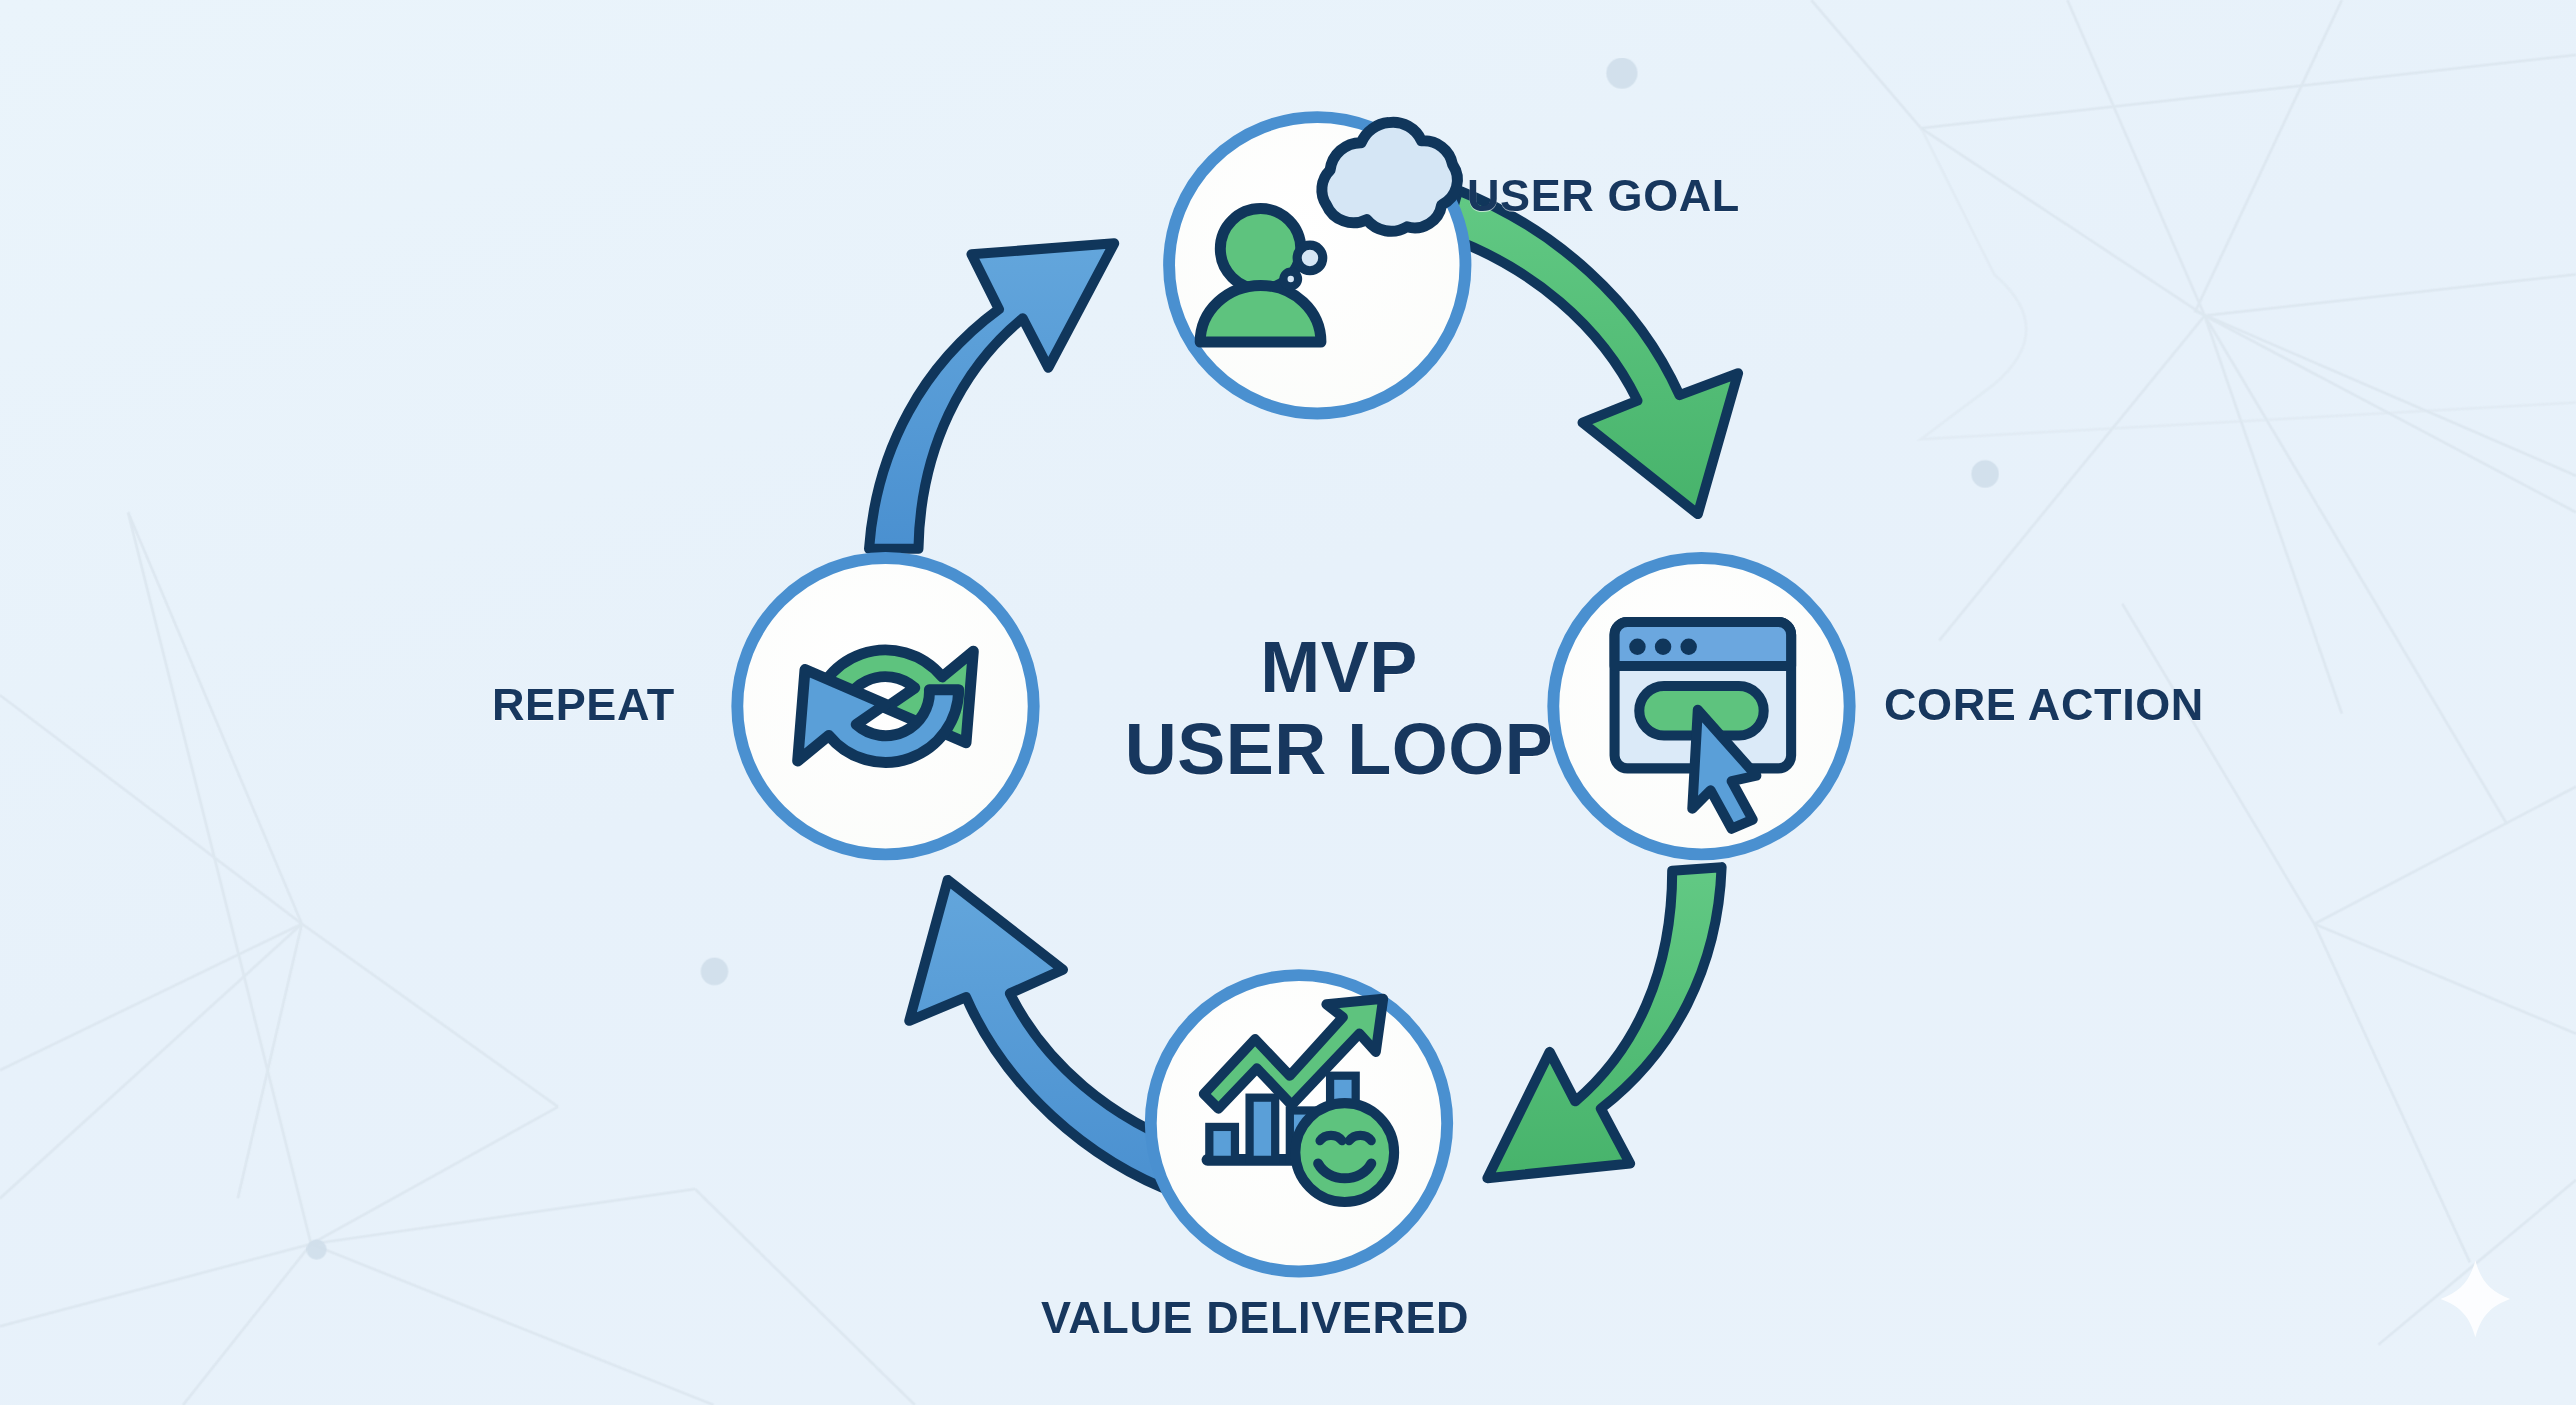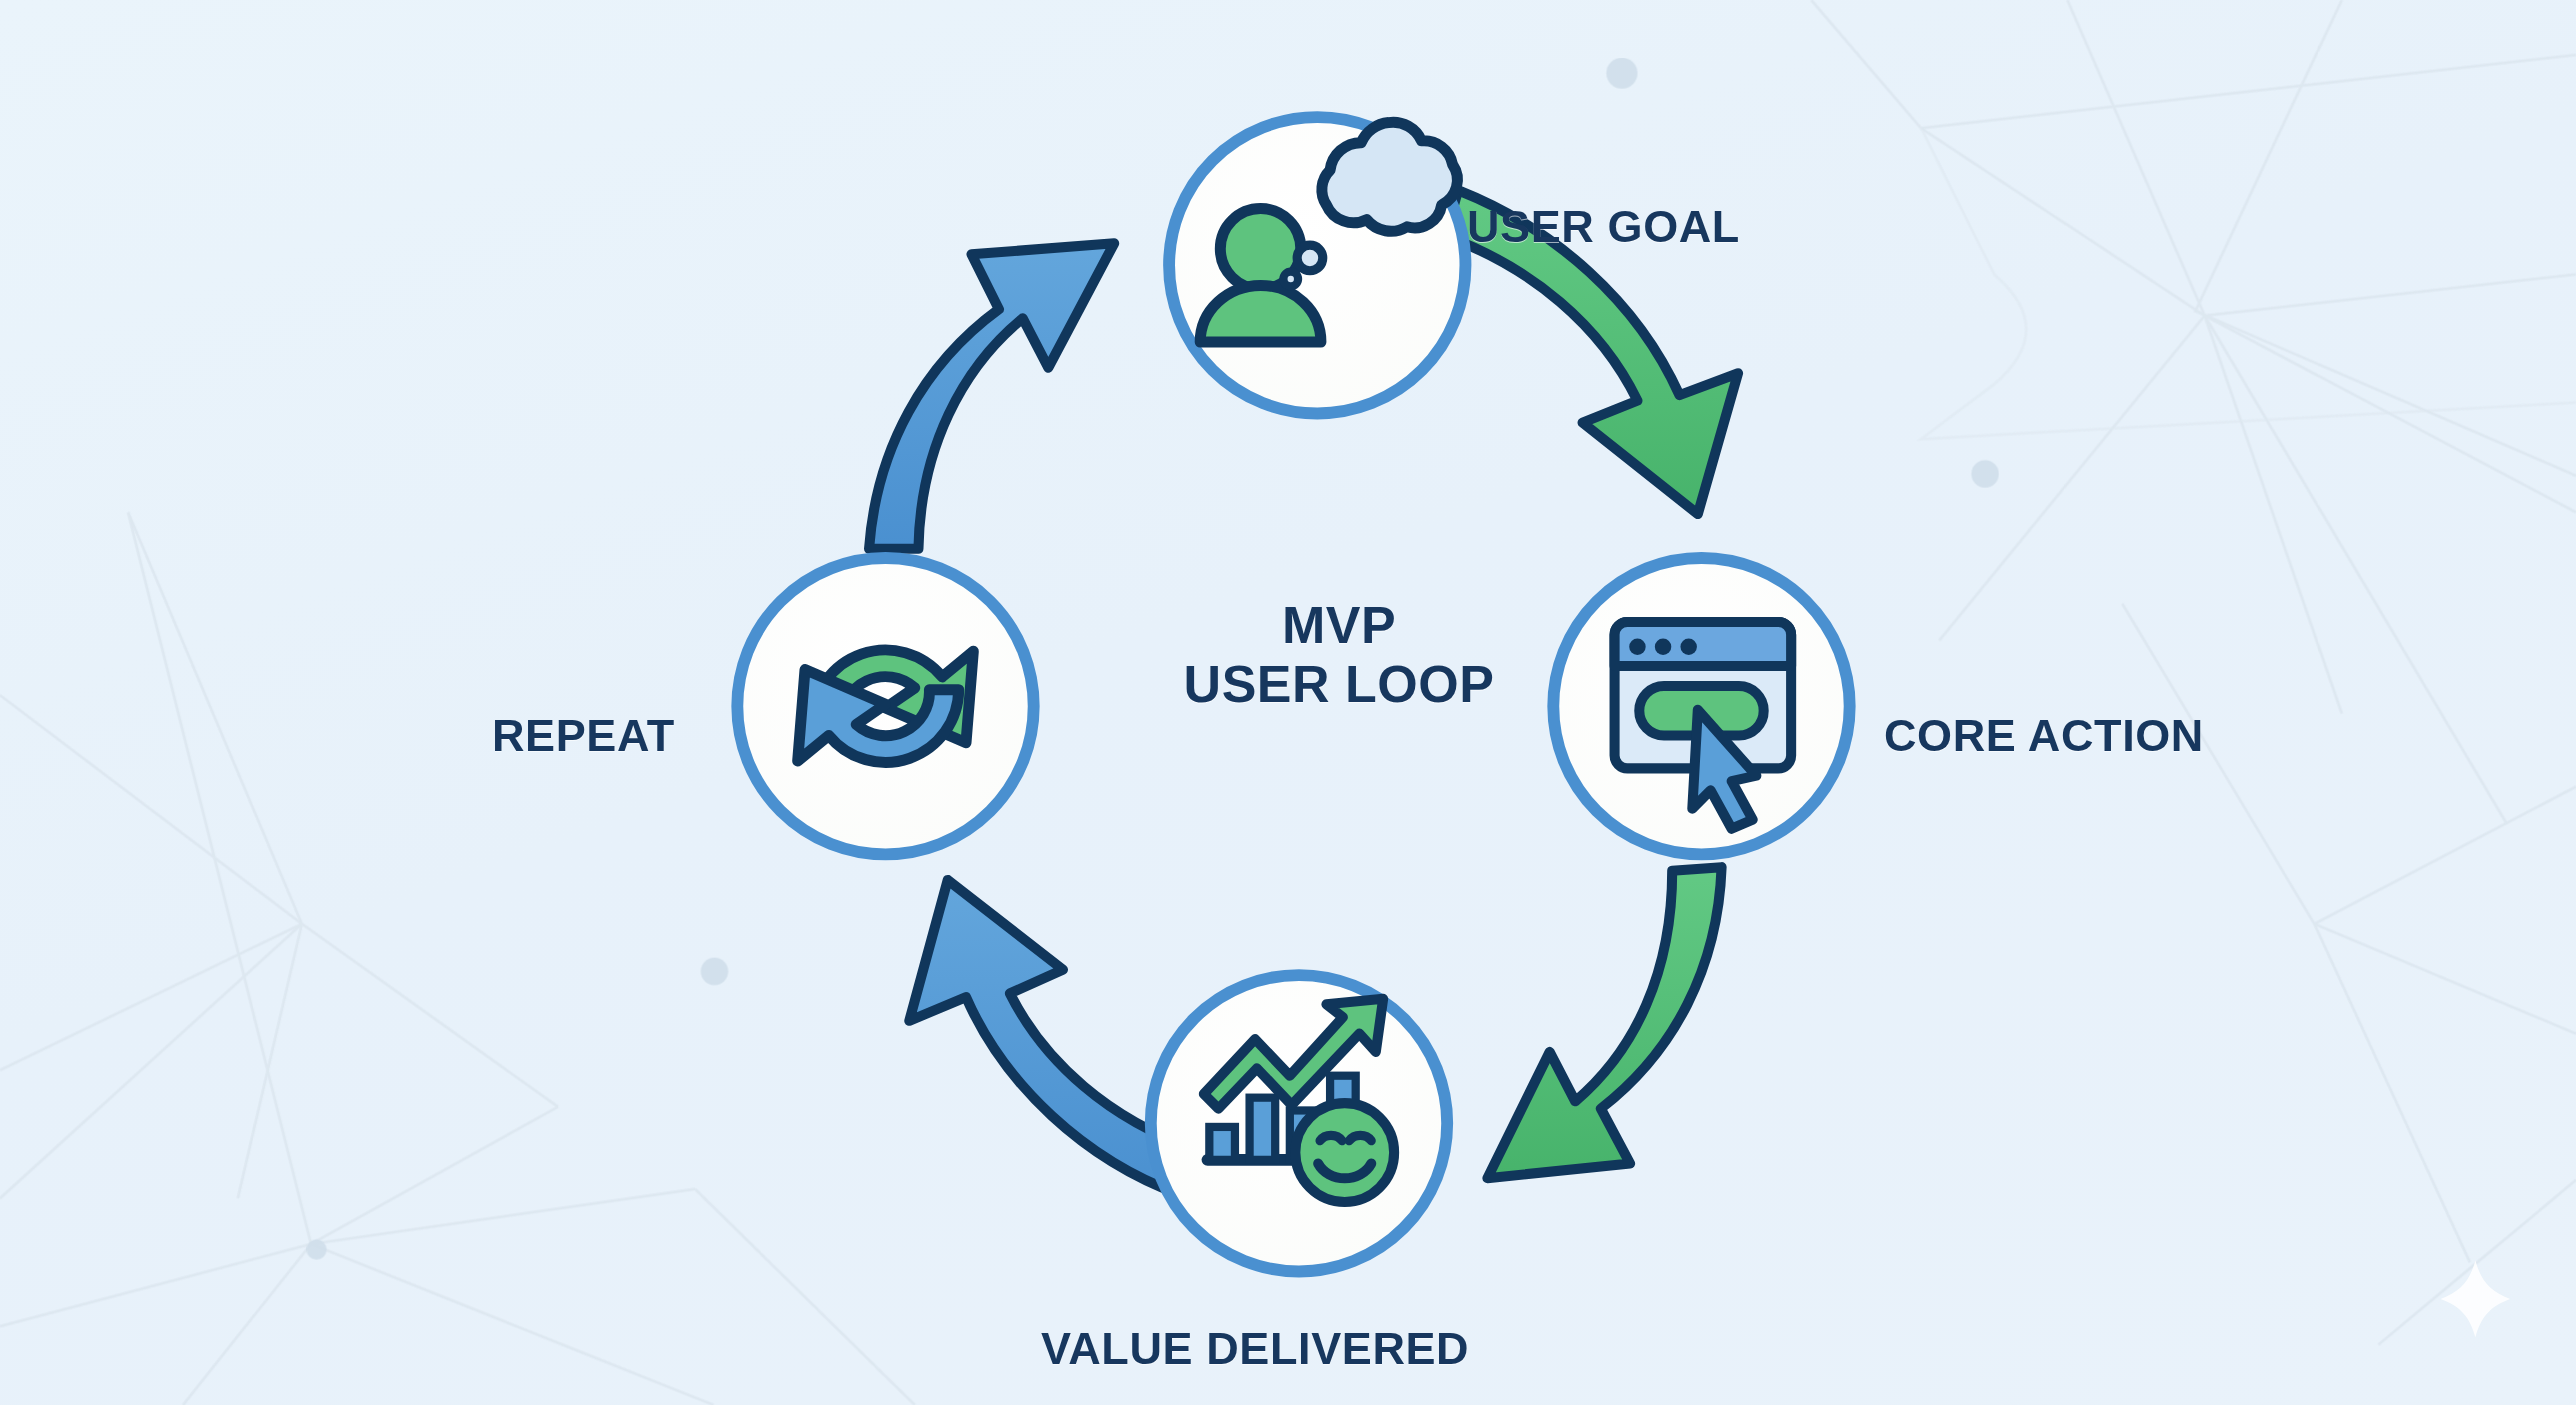--- a/index.html
+++ b/index.html
@@ -32,36 +32,35 @@
     height: 100%;
   }
   .node-label {
     position: absolute;
     color: #17375e;
     font-weight: 700;
     font-size: 45px;
     letter-spacing: 0.6px;
     white-space: nowrap;
     text-shadow: 0 0.9px 0 rgba(255,255,255,0.6);
-    margin-top: 31px;
   }
   #label-user-goal  { left: 1467px; top: 170px; }
   #label-core-action{ left: 1884px; top: 679px; }
   #label-value      { left: 1041px; top: 1292px; }
   #label-repeat     { left: 492px;  top: 679px; }
 
   #center-title {
     position: absolute;
     left: 1083px;
-    top: 596px;
+    top: 626px;
     width: 512px;
     text-align: center;
     color: #17375e;
     font-weight: 700;
-    font-size: 52px;
+    font-size: 72px;
     line-height: 1.14;
     letter-spacing: 0.5px;
     text-shadow: 0 0.9px 0 rgba(255,255,255,0.65);
   }
   #center-title .line2 { display: block; }
 </style>
 </head>
 <body>
 
 <div id="stage">

